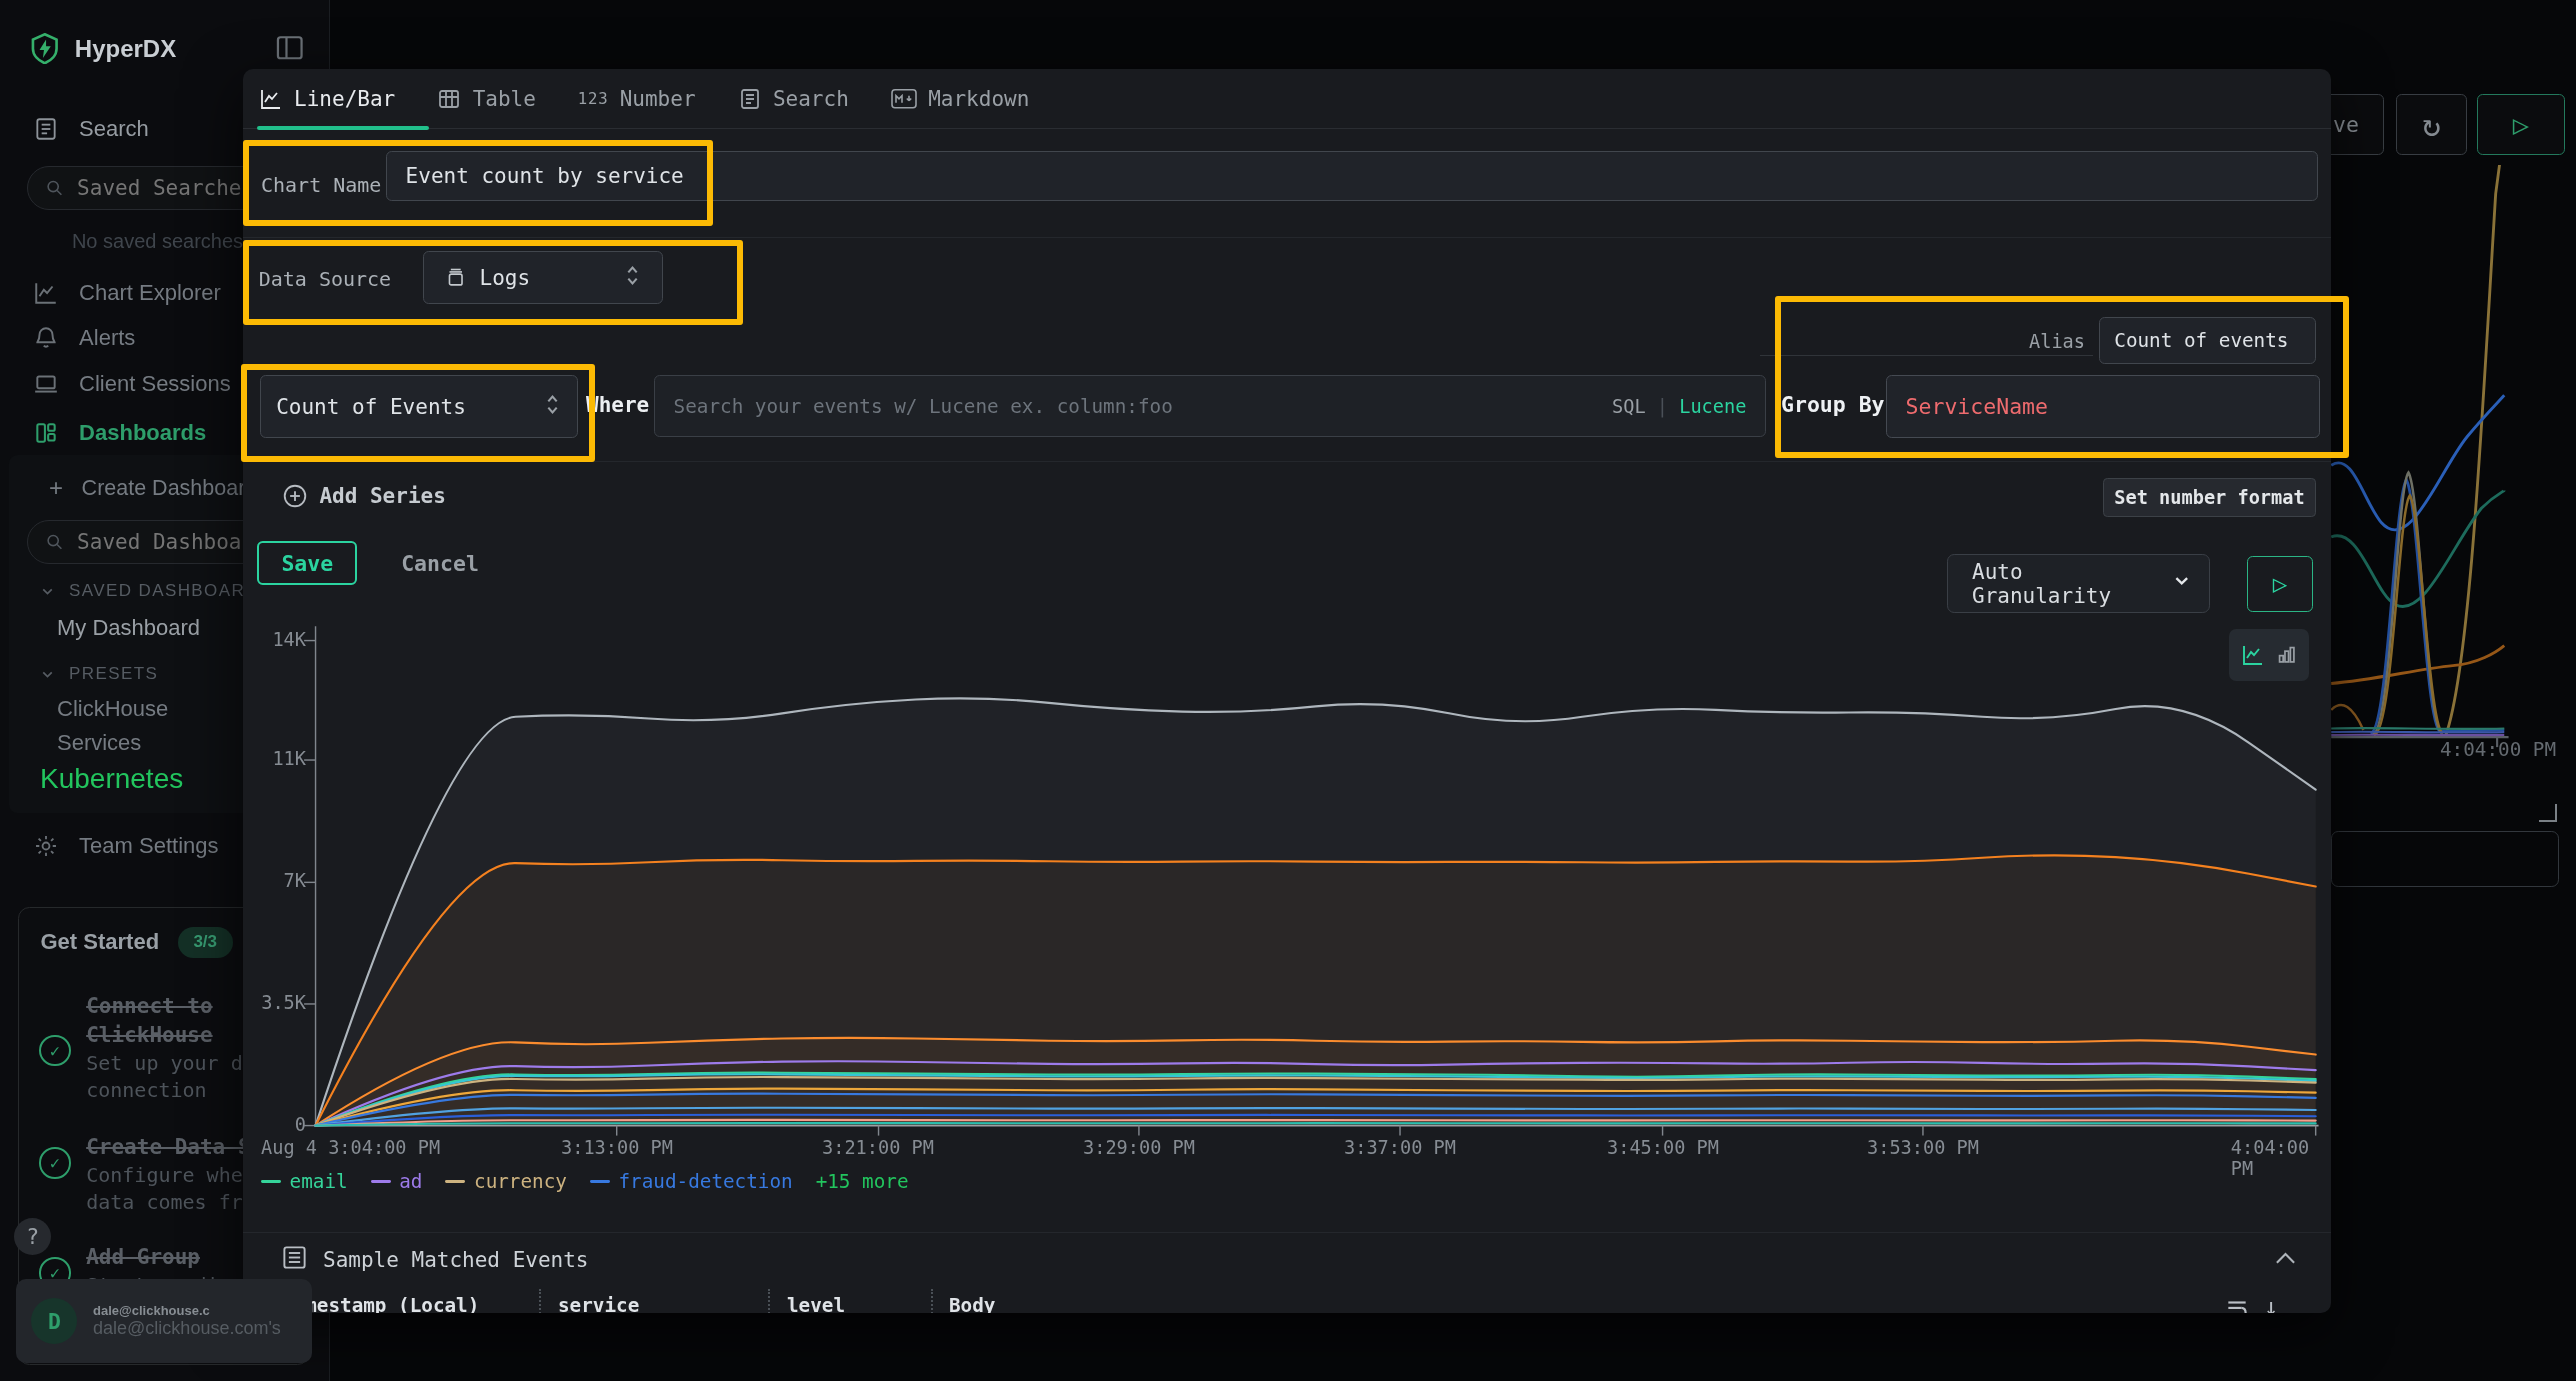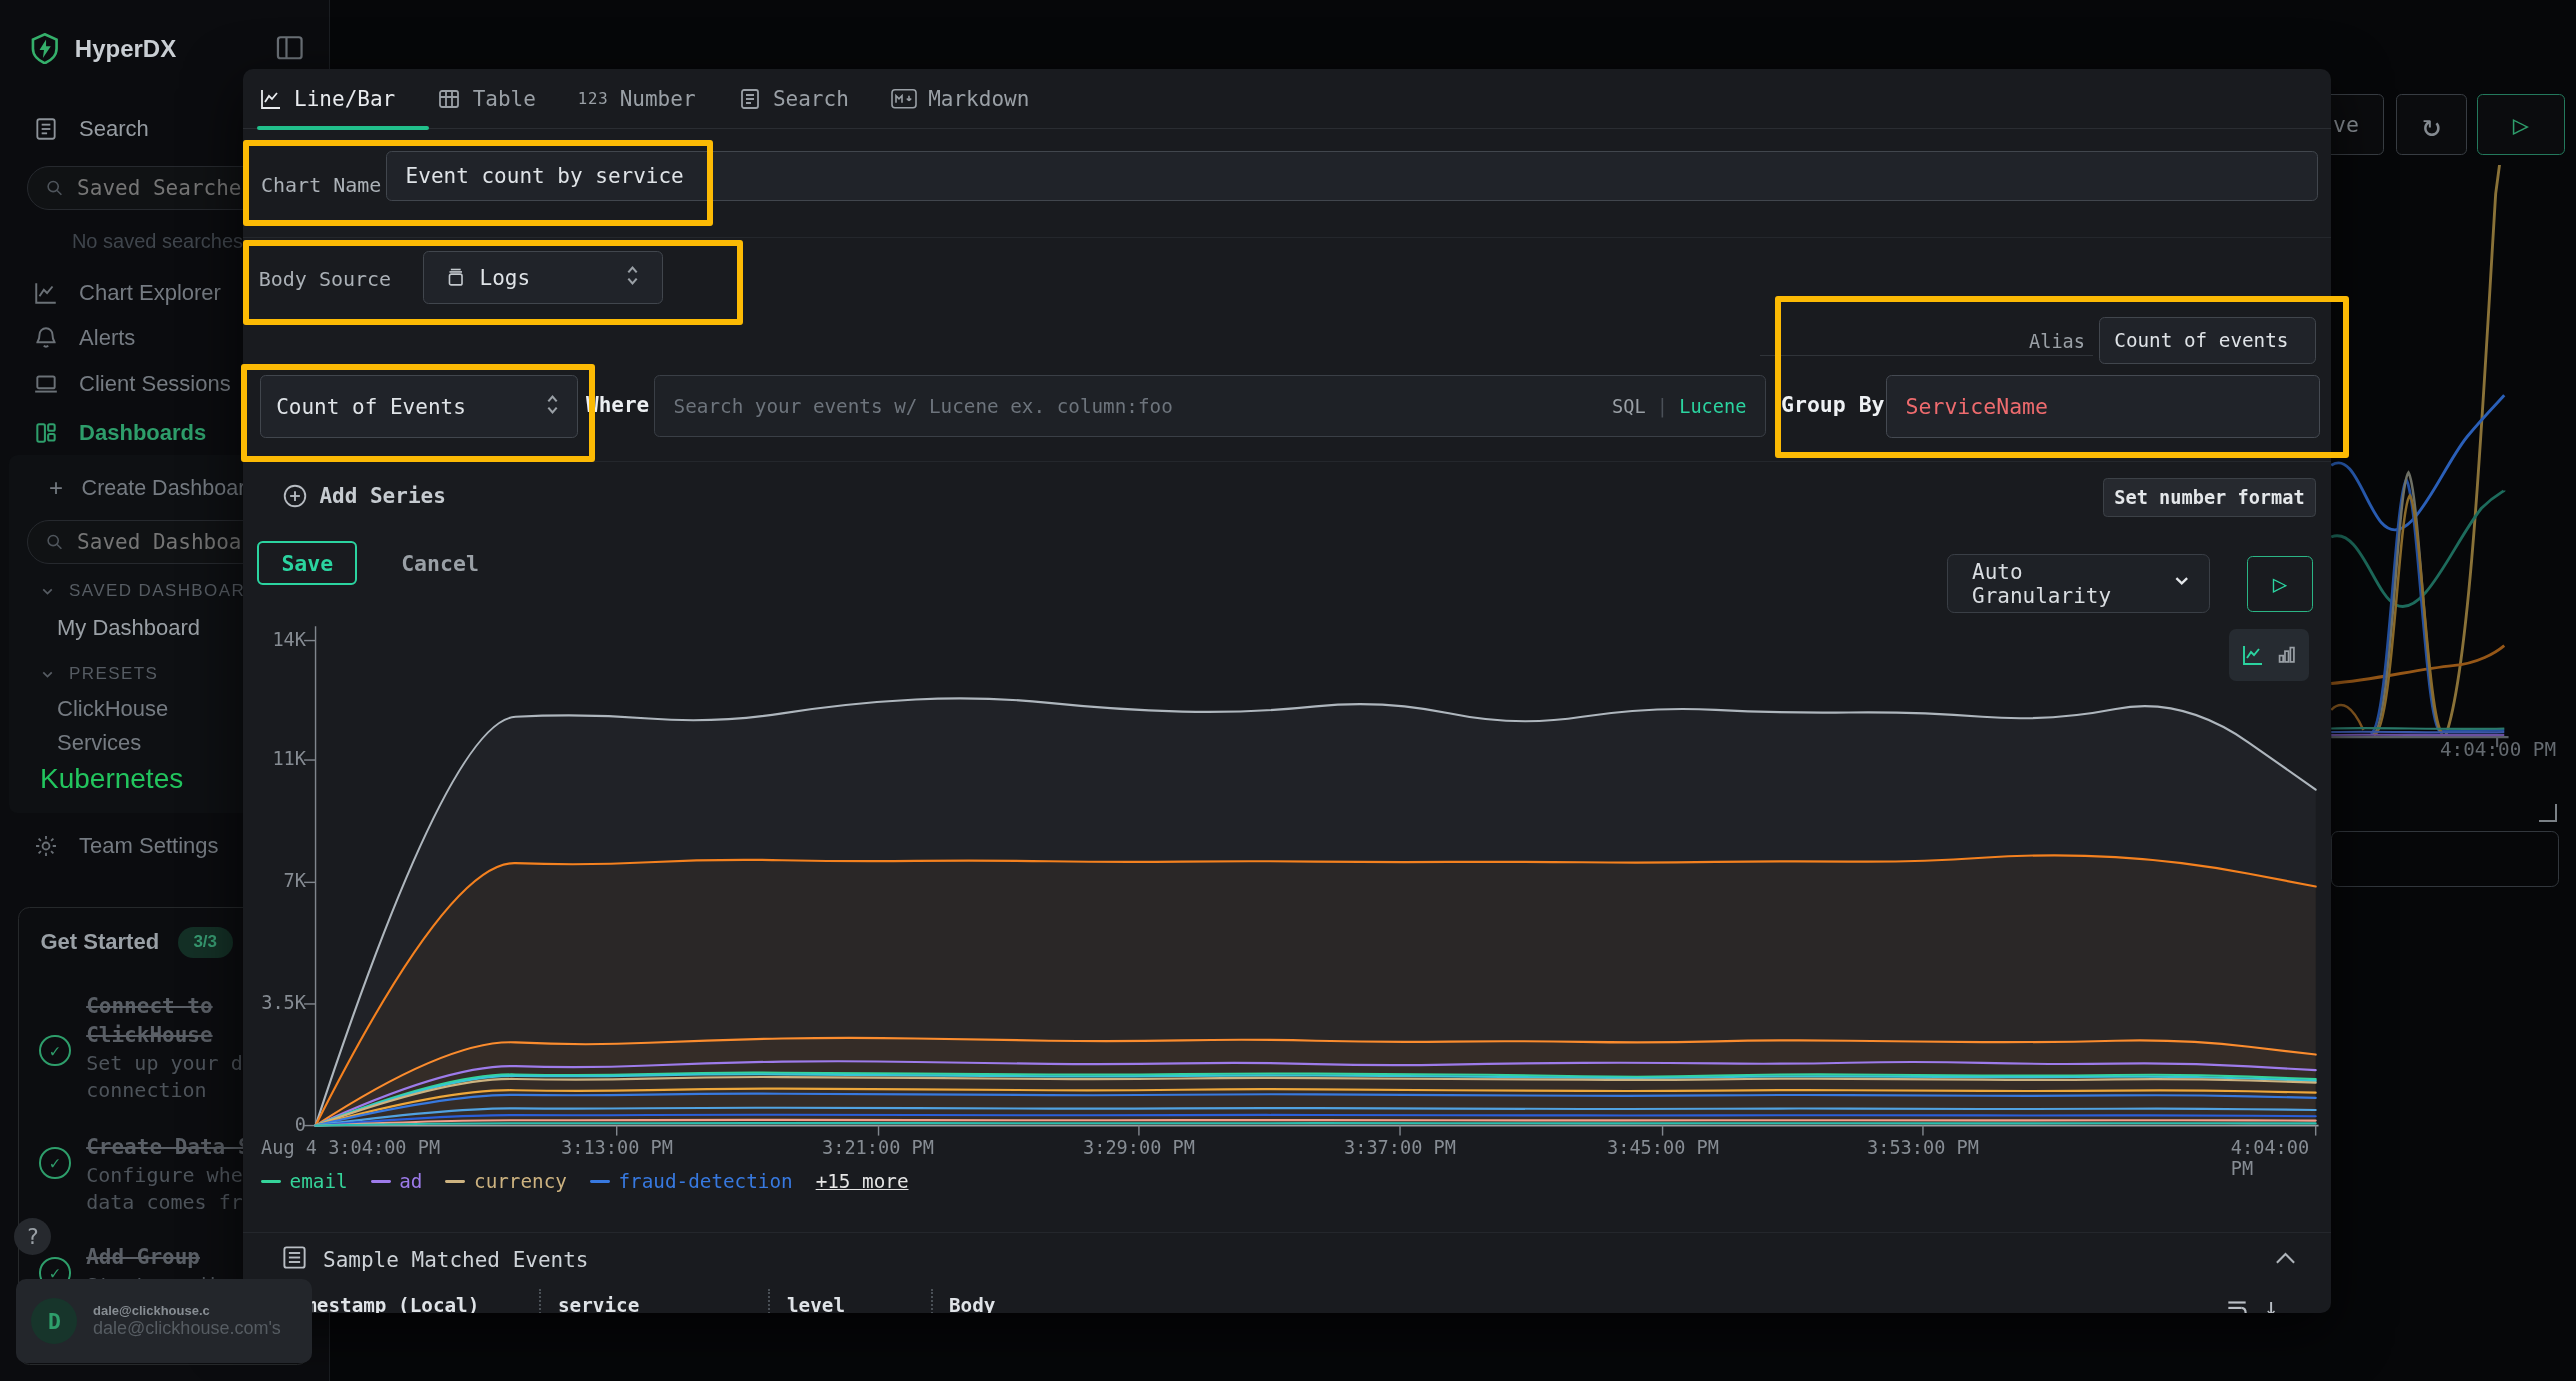--- a/index.html
+++ b/index.html
@@ -318,21 +318,21 @@
     </span>
   </div>
   <div class="abs" style="left:14.3px;top:57px;width:172px;height:4.3px;background:#21c08b;border-radius:2.1px;"></div>
 
   <div class="abs lbl" style="left:18px;top:104px;">Chart Name</div>
   <div class="abs inputbox" style="left:143px;top:82px;width:1932px;height:50px;padding-left:18.6px;">
     <span>Event count by service</span>
   </div>
   <div class="abs divider" style="left:0;top:168px;"></div>
 
-  <div class="abs lbl" style="left:15.7px;top:198px;">Body Source</div>
+  <div class="abs lbl" style="left:15.7px;top:198px;">Data Source</div>
   <div class="abs inputbox" style="left:180px;top:182px;width:240px;height:53px;padding:0 21px;gap:13px;">
     <svg width="21.5" height="21.5" viewBox="0 0 24 24" fill="none" stroke="#c3c8cd" stroke-width="1.8">
         <rect x="5" y="8" width="14" height="12" rx="2"></rect>
         <line x1="5" y1="5.5" x2="19" y2="5.5"></line>
         <line x1="6.5" y1="2.8" x2="17.5" y2="2.8"></line>
       </svg>
     <span>Logs</span>
     <span class="updown">
       <svg width="17" height="23" viewBox="0 0 14 22" fill="none" stroke="#9aa0a6" stroke-width="2">
           <polyline points="3,8 7,3.5 11,8"></polyline>
@@ -433,21 +433,21 @@
         <span>ad</span>
       </span>
     <span class="leg-item" style="color:#cdb380;">
         <span class="legend-dash" style="background:#cdb380;"></span>
         <span>currency</span>
       </span>
     <span class="leg-item" style="color:#3779e0;">
         <span class="legend-dash" style="background:#3779e0;"></span>
         <span>fraud-detection</span>
       </span>
-    <span style="color:#e5e5e5;font-size:19.3px;text-decoration:underline;">+15 more</span>
+    <span style="color:#22c55e;font-size:19.3px;">+15 more</span>
   </div>
 
   <div class="abs divider" style="left:0;top:1163px;"></div>
 
   <svg class="abs" style="left:38px;top:1175px;" width="27" height="27" viewBox="0 0 24 24" fill="none" stroke="#b9bec4" stroke-width="1.7">
       <rect x="3" y="3" width="18" height="18" rx="2"></rect>
       <line x1="7" y1="8" x2="17" y2="8"></line>
       <line x1="7" y1="12" x2="17" y2="12"></line>
       <line x1="7" y1="16" x2="17" y2="16"></line>
     </svg>

